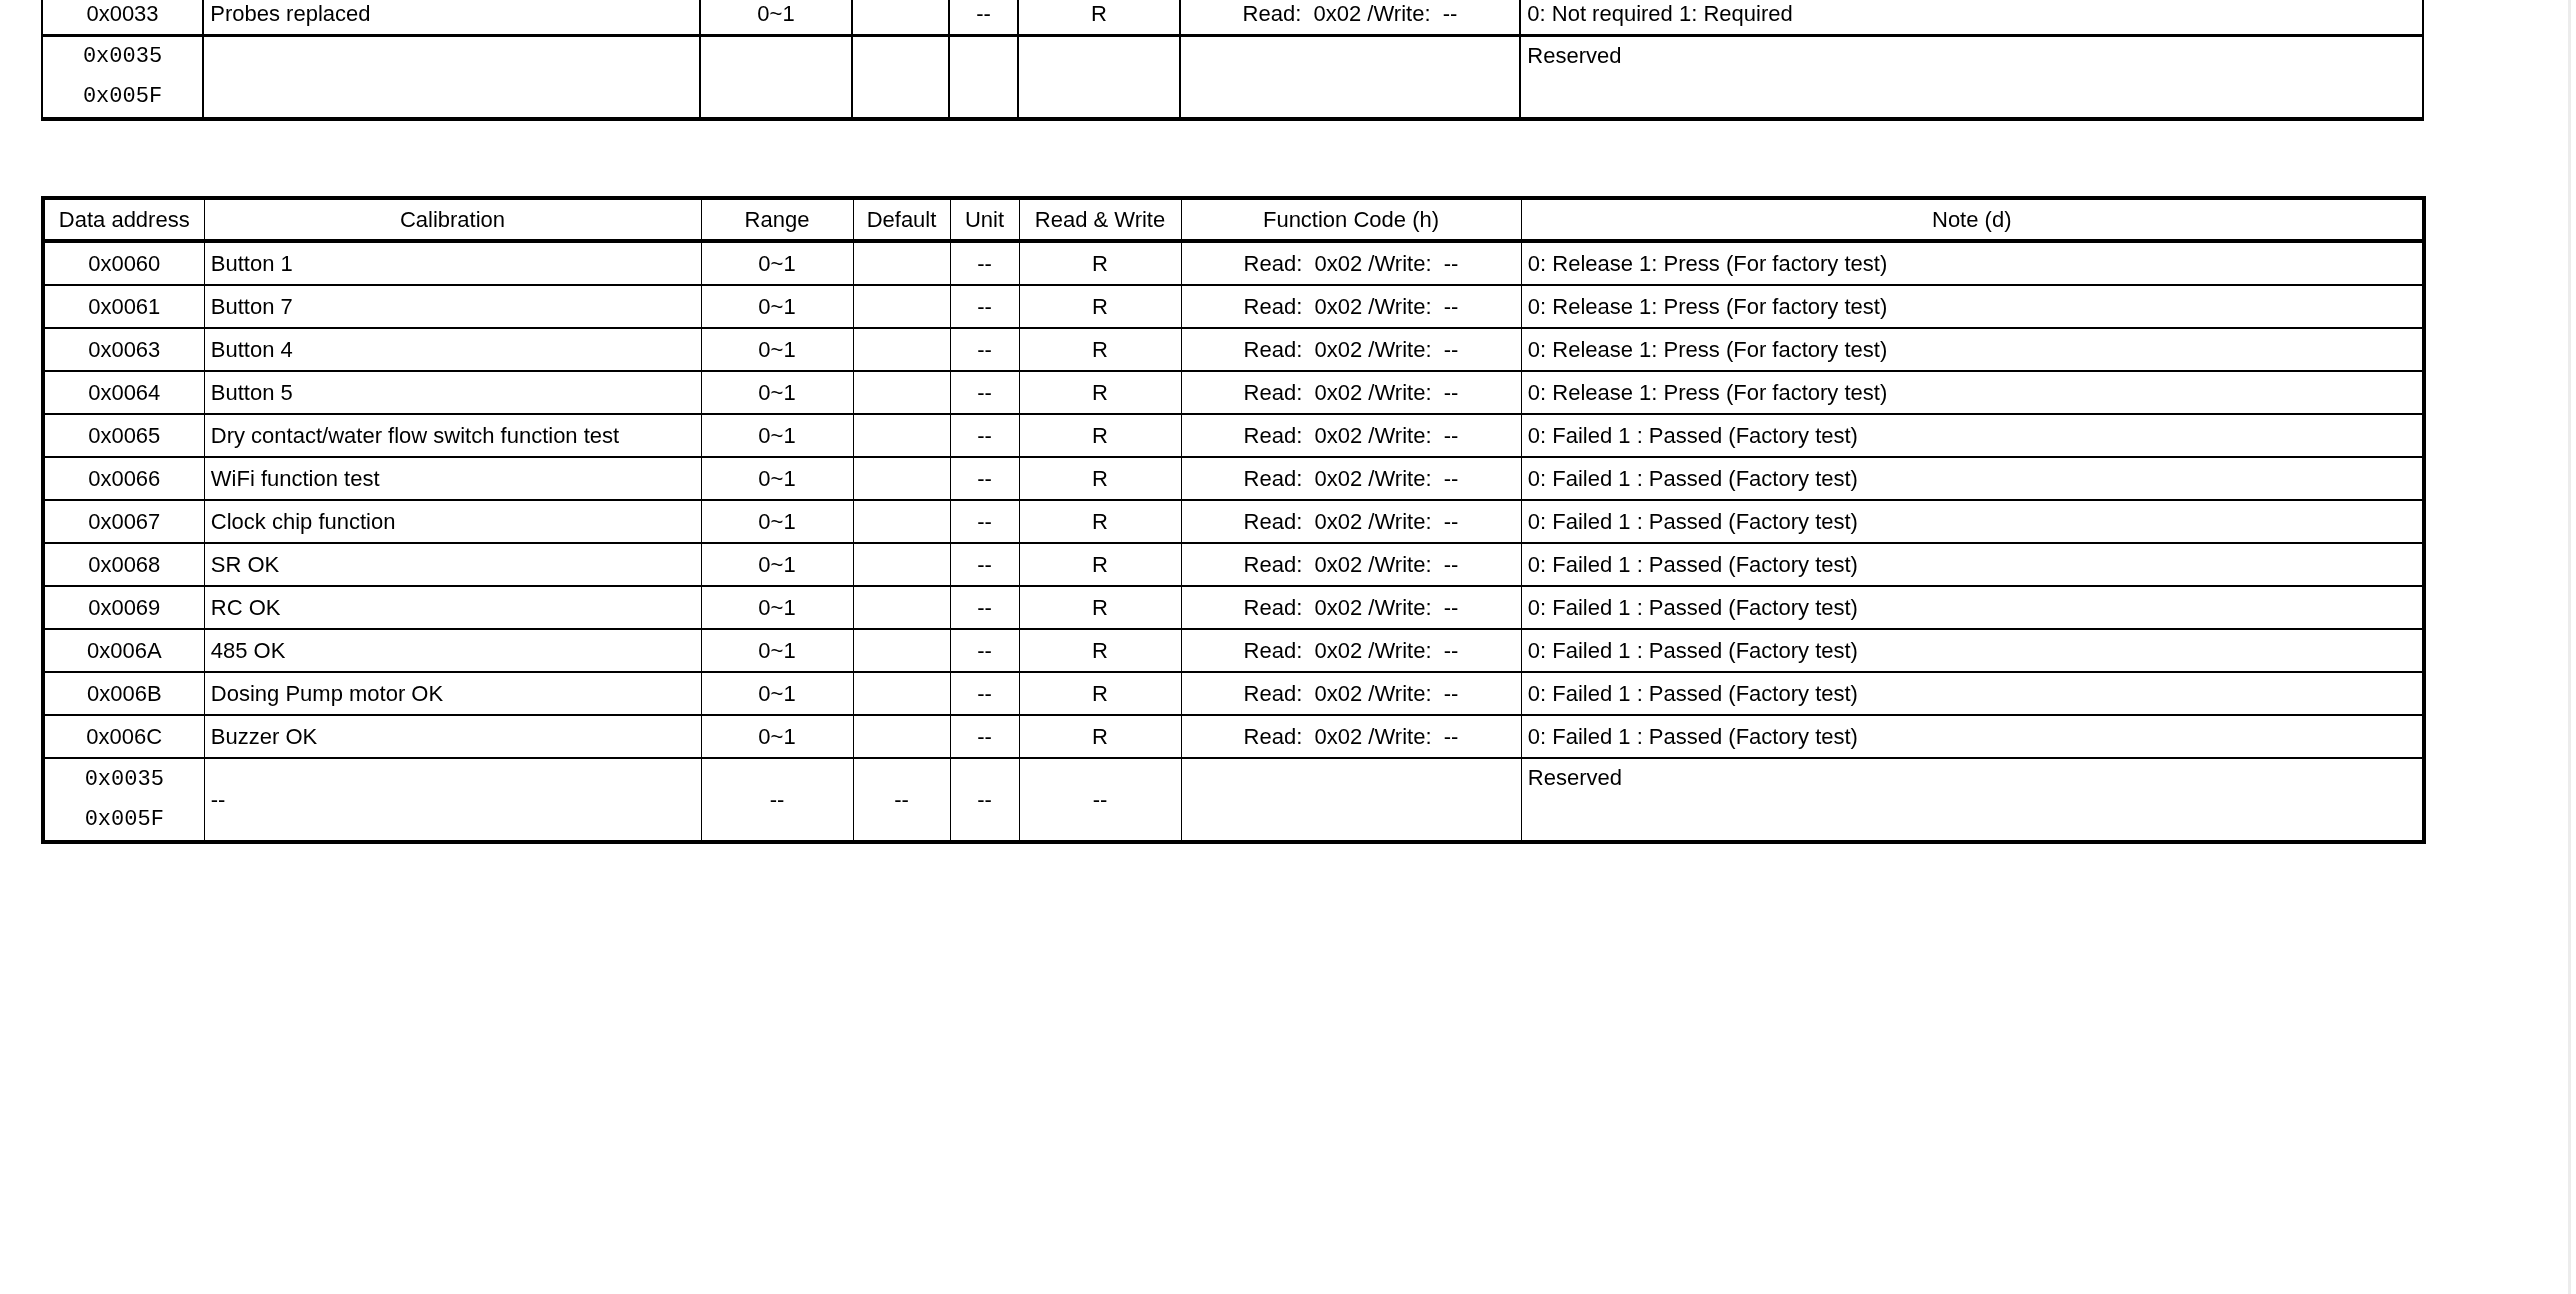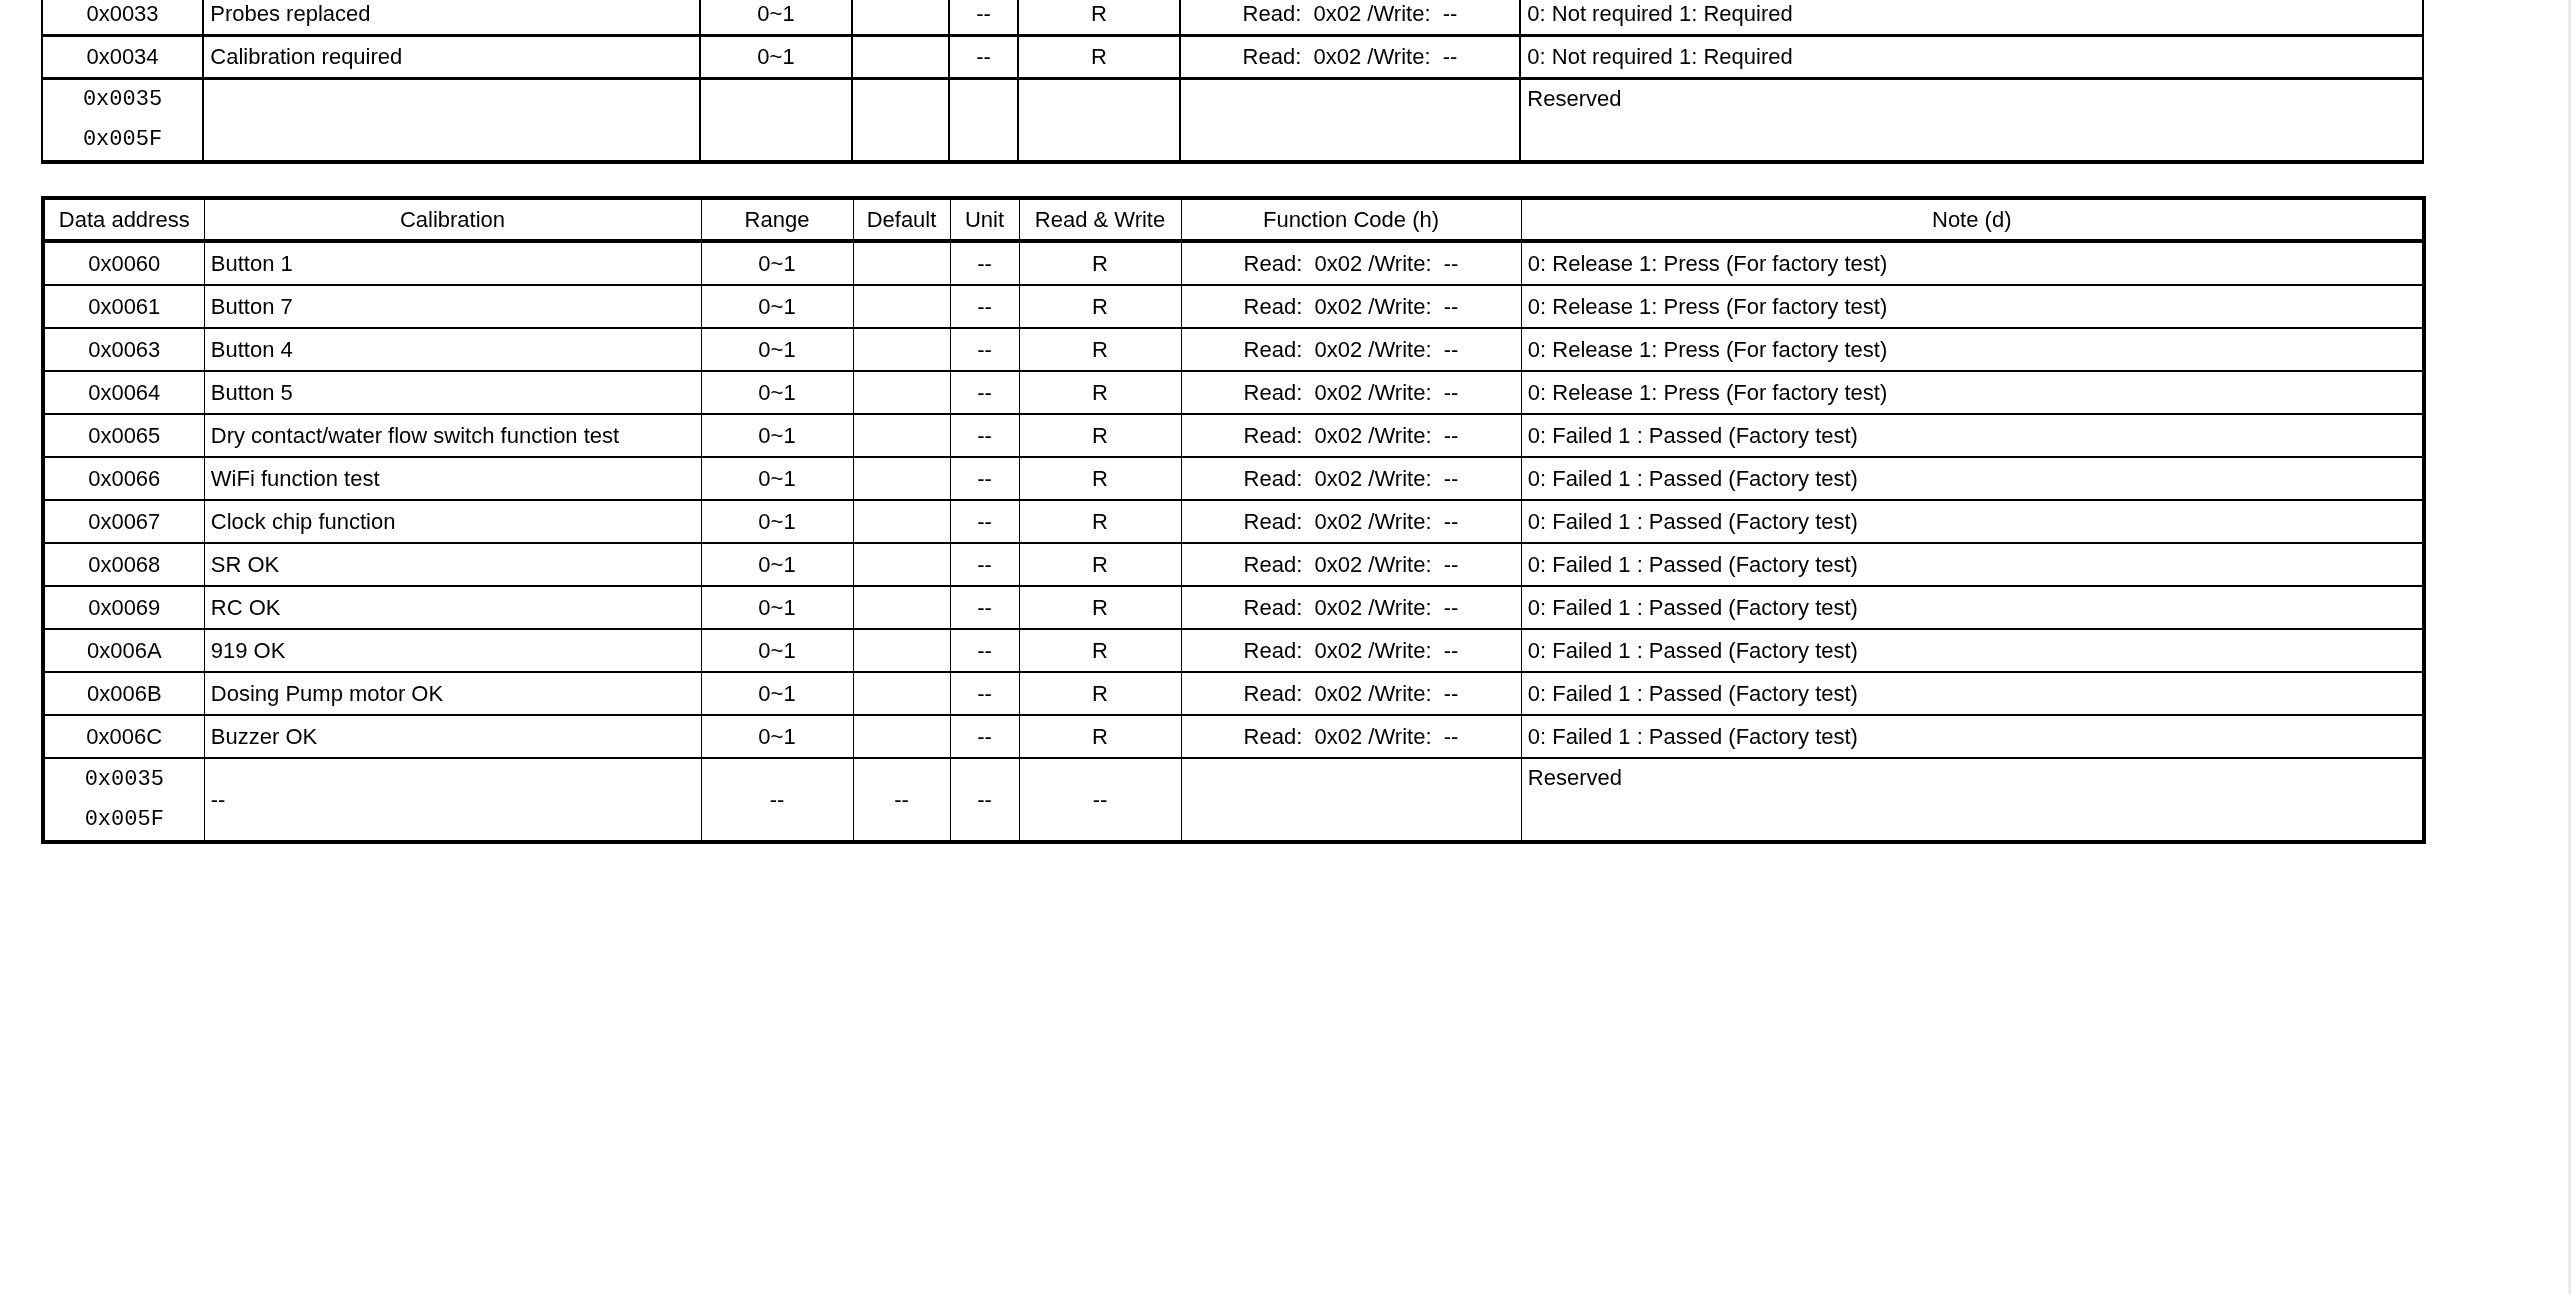--- a/index.html
+++ b/index.html
@@ -69,30 +69,20 @@
         <col style="width:97px">
       <col style="width:69px">
         <col style="width:162px">
         <col style="width:340px">
         <col style="width:903px">
     </colgroup>
     <tbody id="t1-body">
         <tr class="data">
           <td class="addr">0x0033</td>
           <td class="desc">Probes replaced</td>
-          <td class="center">0~1</td>
-          <td class="center"></td>
-          <td class="center">--</td>
-          <td class="center">R</td>
-          <td class="fn">Read:  0x02 /Write:  --</td>
-          <td class="note">0: Not required 1: Required</td>
-        </tr>
-        <tr class="data">
-          <td class="addr">0x0034</td>
-          <td class="desc">Calibration required</td>
           <td class="center">0~1</td>
           <td class="center"></td>
           <td class="center">--</td>
           <td class="center">R</td>
           <td class="fn">Read:  0x02 /Write:  --</td>
           <td class="note">0: Not required 1: Required</td>
         </tr>
         <tr class="tall">
           <td class="addr">
             <div>0x0035</div>
@@ -218,21 +208,21 @@
           <td class="desc">RC OK</td>
           <td class="center">0~1</td>
           <td class="center"></td>
           <td class="center">--</td>
           <td class="center">R</td>
           <td class="fn">Read:  0x02 /Write:  --</td>
           <td class="note">0: Failed 1 : Passed (Factory test)</td>
         </tr>
         <tr class="data">
           <td class="addr">0x006A</td>
-          <td class="desc">919 OK</td>
+          <td class="desc">485 OK</td>
           <td class="center">0~1</td>
           <td class="center"></td>
           <td class="center">--</td>
           <td class="center">R</td>
           <td class="fn">Read:  0x02 /Write:  --</td>
           <td class="note">0: Failed 1 : Passed (Factory test)</td>
         </tr>
         <tr class="data">
           <td class="addr">0x006B</td>
           <td class="desc">Dosing Pump motor OK</td>

